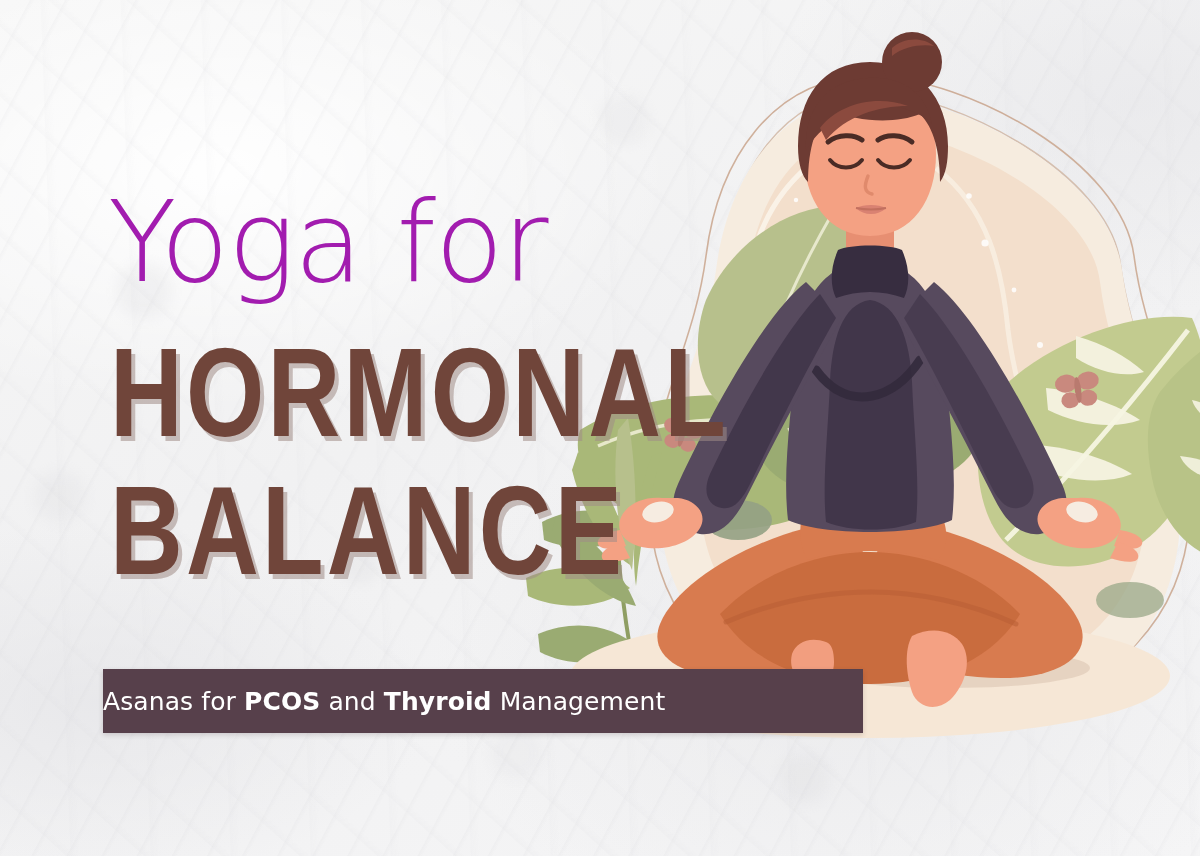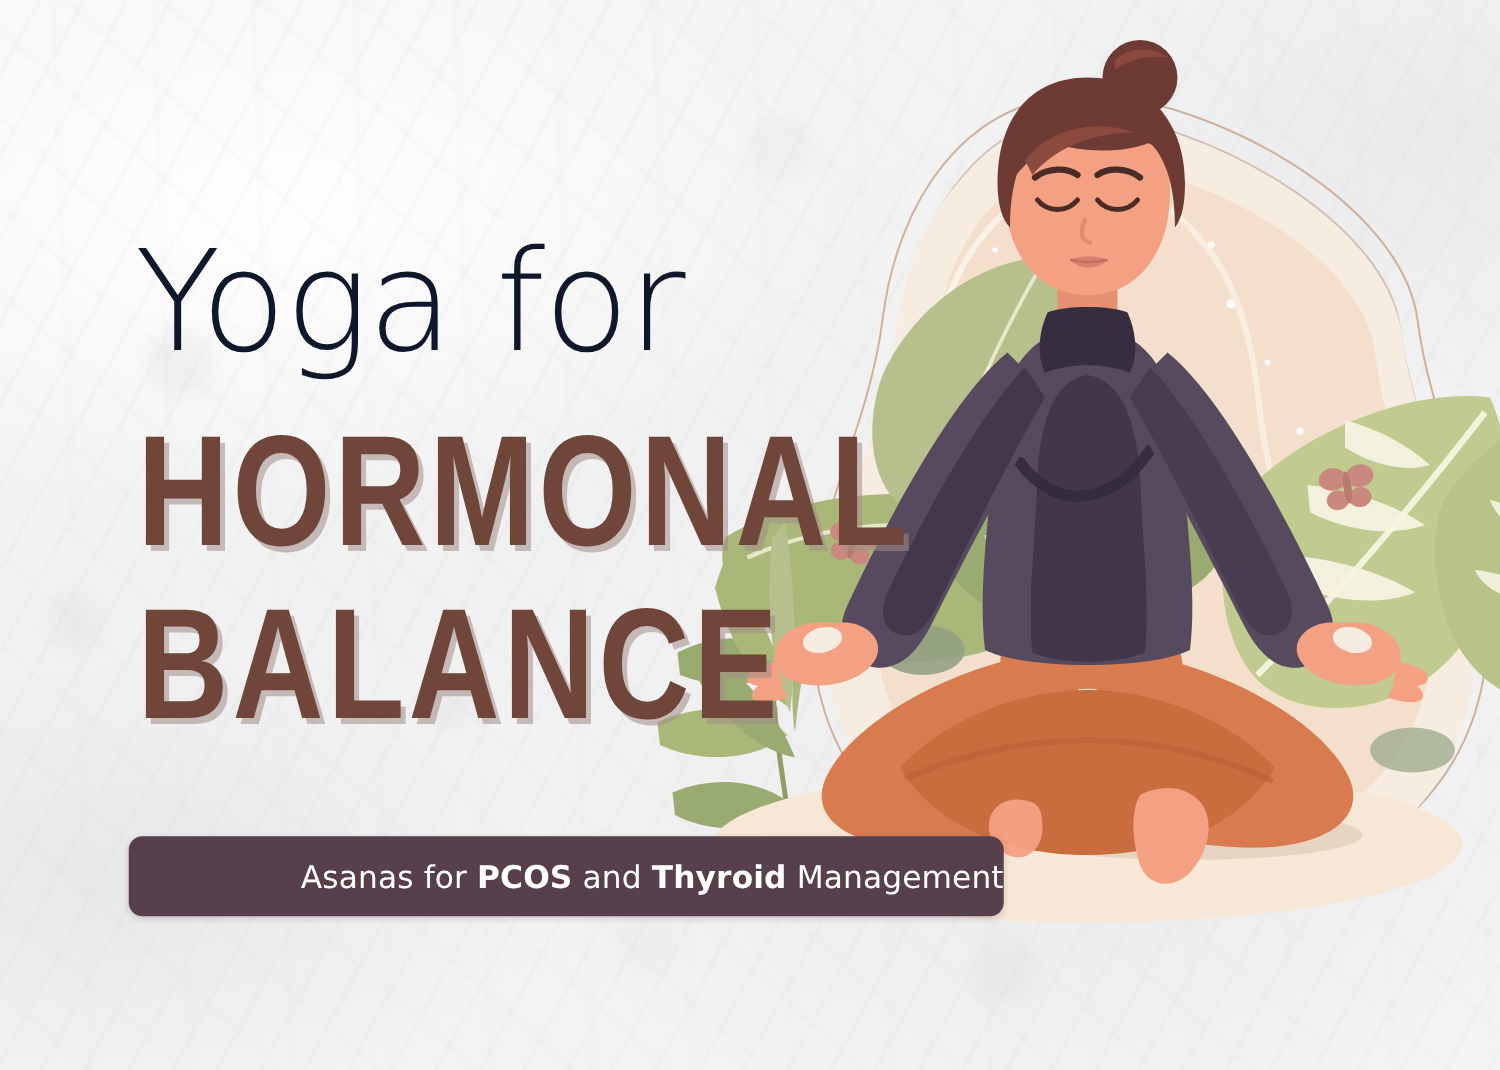--- a/index.html
+++ b/index.html
@@ -67,21 +67,21 @@
   }
 
   .kicker {
     position:absolute;
     left:108px; top:186px;
     font-family:"DejaVu Sans", sans-serif;
     font-weight:300;
     font-size:112px;
     line-height:1;
     letter-spacing:-1px;
-    color:#0f172a;
+    color:#a21caf;
     white-space:nowrap;
   }
 
   .headline {
     position:absolute;
     left:110px;
     font-family:"Liberation Sans Narrow","Liberation Sans", sans-serif;
     font-weight:700;
     color:#70453a;
     line-height:.86;
@@ -89,26 +89,26 @@
     transform:scaleX(.80);
     transform-origin:left center;
     text-shadow:5px 5px 0 rgba(160,140,134,.55);
   }
   .headline.l1 { top:339px; font-size:126px; letter-spacing:4px; }
   .headline.l2 { top:477px; font-size:126px; letter-spacing:4px; }
 
   .subbanner {
     position:absolute;
     left:103px; top:669px;
-    width:700px; height:64px;
+    width:760px; height:64px;
     background:#57404b;
-    border-radius:11px;
+    border-radius:0;
     display:flex;
     align-items:center;
-    justify-content:flex-end;
+    justify-content:flex-start;
     box-shadow:0 2px 5px rgba(60,40,50,.18);
   }
   .subbanner .txt {
     font-family:"DejaVu Sans", sans-serif;
     font-size:25px;
     font-weight:400;
     color:#ffffff;
     letter-spacing:.1px;
     white-space:nowrap;
   }

